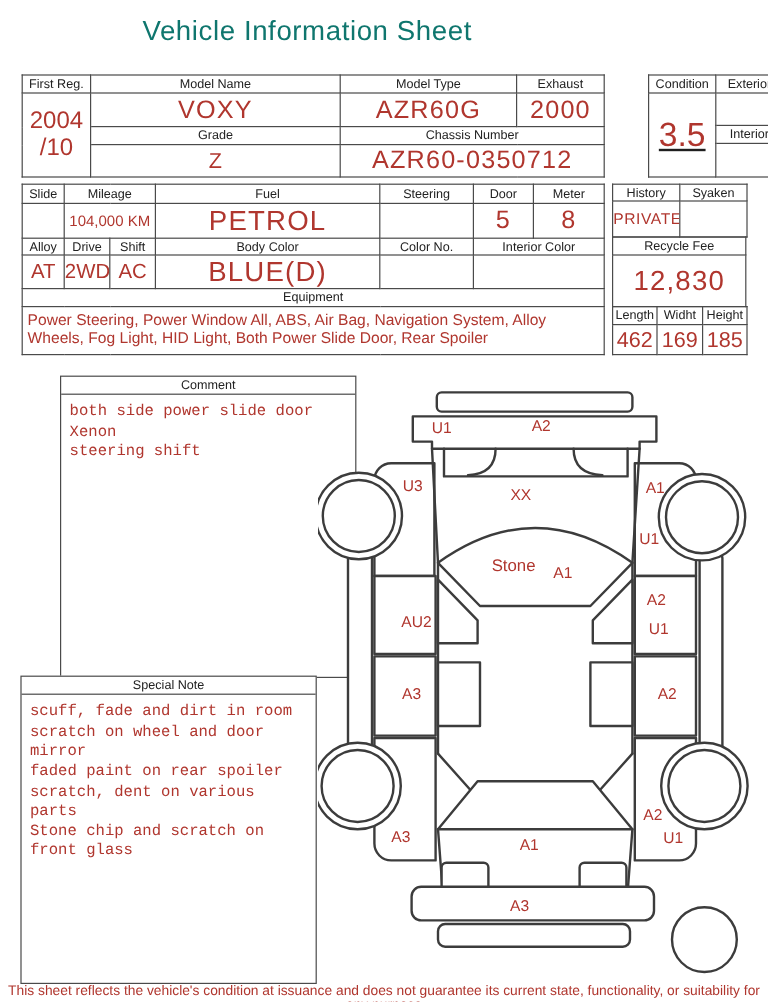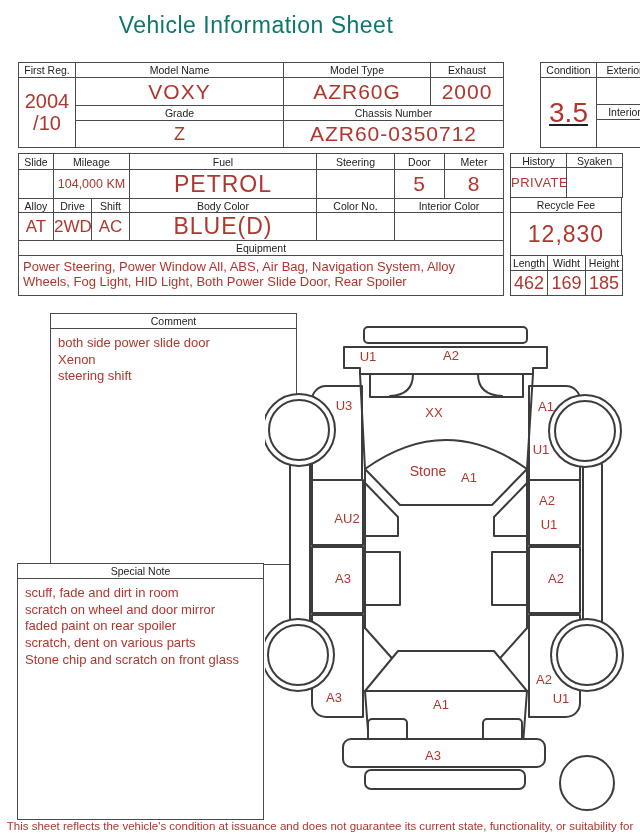--- a/index.html
+++ b/index.html
@@ -27,21 +27,21 @@
   .v23{font-size:23px;letter-spacing:1px;}
   .v17{font-size:17px;}
   .v18{font-size:18px;}
   .v13{font-size:13px;}
   .v12{font-size:12.5px;}
   .v27{font-size:28px;}
   .pre{white-space:pre-line;line-height:1.08;}
   .eqcell{font-size:13px;text-align:left;vertical-align:top;padding:3px 4px;line-height:1.18;}
   .box{position:absolute;border:1px solid var(--line);background:#fff;}
   .box-head{height:14px;border-bottom:1px solid var(--line);text-align:center;font-size:10.5px;color:#222;line-height:14px;}
-  .box-body{color:var(--red);font-size:13px;line-height:1.28;padding:6px 7px;white-space:pre-line;text-align:left;}
+  .box-body{color:var(--red);font-size:13px;line-height:1.28;padding:6px 7px;white-space:pre-line;text-align:left;font-family:Liberation Mono, monospace;}
   #diagram{position:absolute;left:265px;top:315px;width:375px;height:500px;}
   #diagram svg{position:absolute;left:0;top:0;}
   .dlabel{position:absolute;transform:translate(-50%,-50%);color:var(--red);font-size:13px;white-space:nowrap;}
   .footer{
     position:absolute;left:0;top:820px;width:640px;text-align:center;
     color:var(--red);font-size:11.5px;
   }
 </style>
 </head>
 <body>

